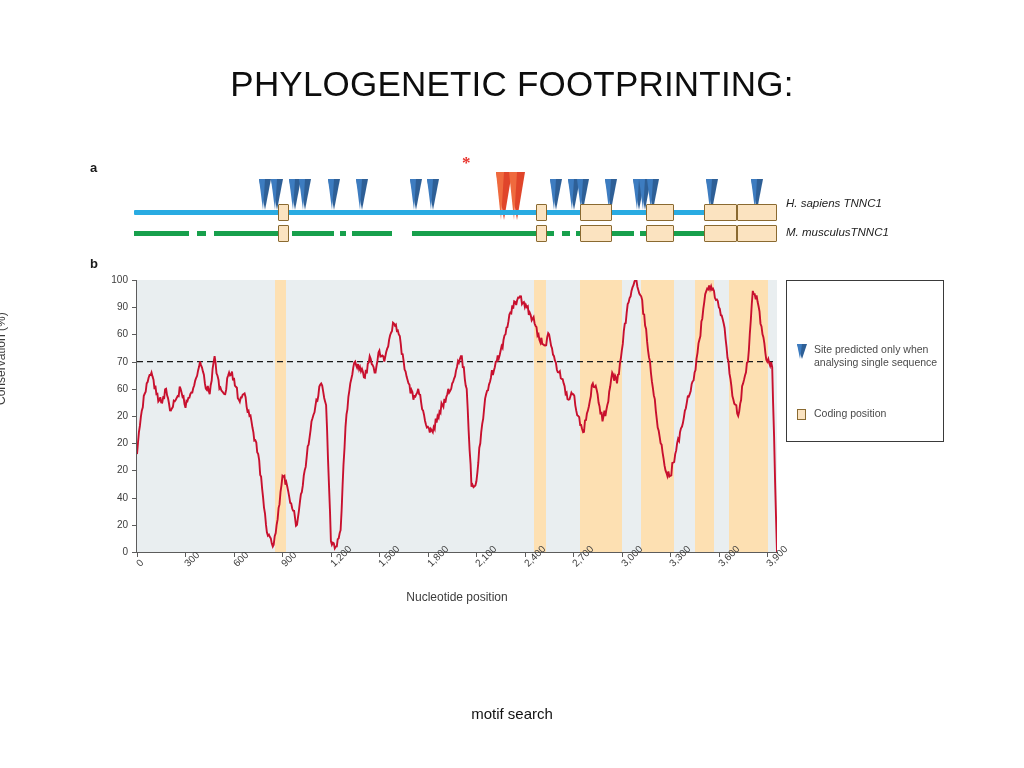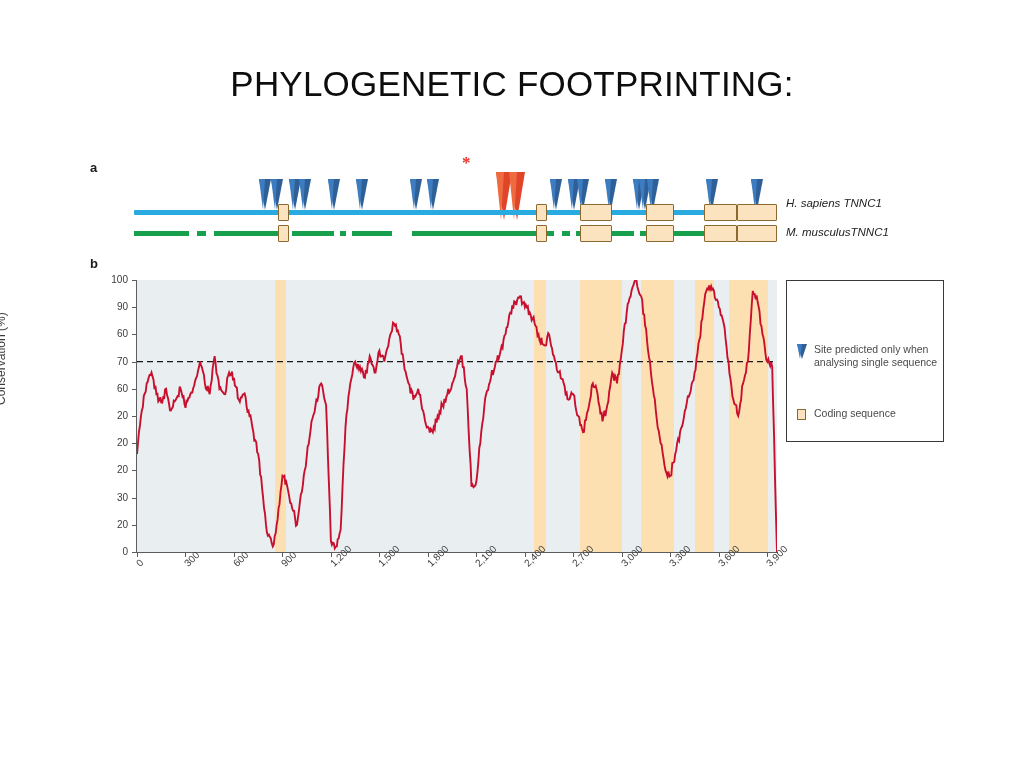--- a/index.html
+++ b/index.html
@@ -234,21 +234,21 @@
       </div>
 
       <div class="yaxis-line"></div>
       <div class="xaxis-line"></div>
       <div id="yticks">
           <div class="ytick" style="top: 297px;"></div>
           <div class="ytick-label" style="top: 291px; left: 92px;">0</div>
           <div class="ytick" style="top: 269.8px;"></div>
           <div class="ytick-label" style="top: 263.8px; left: 92px;">20</div>
           <div class="ytick" style="top: 242.6px;"></div>
-          <div class="ytick-label" style="top: 236.6px; left: 92px;">30</div>
+          <div class="ytick-label" style="top: 236.6px; left: 92px;">40</div>
           <div class="ytick" style="top: 215.4px;"></div>
           <div class="ytick-label" style="top: 209.4px; left: 92px;">20</div>
           <div class="ytick" style="top: 188.2px;"></div>
           <div class="ytick-label" style="top: 182.2px; left: 92px;">20</div>
           <div class="ytick" style="top: 161px;"></div>
           <div class="ytick-label" style="top: 155px; left: 92px;">20</div>
           <div class="ytick" style="top: 133.8px;"></div>
           <div class="ytick-label" style="top: 127.8px; left: 92px;">60</div>
           <div class="ytick" style="top: 106.6px;"></div>
           <div class="ytick-label" style="top: 100.6px; left: 92px;">70</div>
@@ -284,31 +284,33 @@
           <div class="xtick-label" style="left: 618.848px; top: 306px;">3,000</div>
           <div class="xtick" style="left: 670.333px;"></div>
           <div class="xtick-label" style="left: 667.333px; top: 306px;">3,300</div>
           <div class="xtick" style="left: 718.818px;"></div>
           <div class="xtick-label" style="left: 715.818px; top: 306px;">3,600</div>
           <div class="xtick" style="left: 767.303px;"></div>
           <div class="xtick-label" style="left: 764.303px; top: 306px;">3,900</div>
         </div>
 
       <div class="ylabel">Conservation (%)</div>
+      <div class="xlabel">Nucleotide position</div>
     </div>
 
     <div id="legend">
       <div class="leg-row" style="left:9px;top:62px;width:142px;">
         <span class="leg-ico">
           <i class="leg-tri-blue"></i>
         </span>
         <span class="leg-text">Site predicted only when analysing single sequence</span>
       </div>
       <div class="leg-row" style="left:9px;top:126px;width:142px;">
         <span class="leg-ico">
           <i class="leg-box"></i>
         </span>
-        <span class="leg-text">Coding sequence</span>
+        <span class="leg-text">Coding position</span>
       </div>
     </div>
   </div>
 
+  <div class="caption">motif search</div>
 </div>
 
 </body></html>

